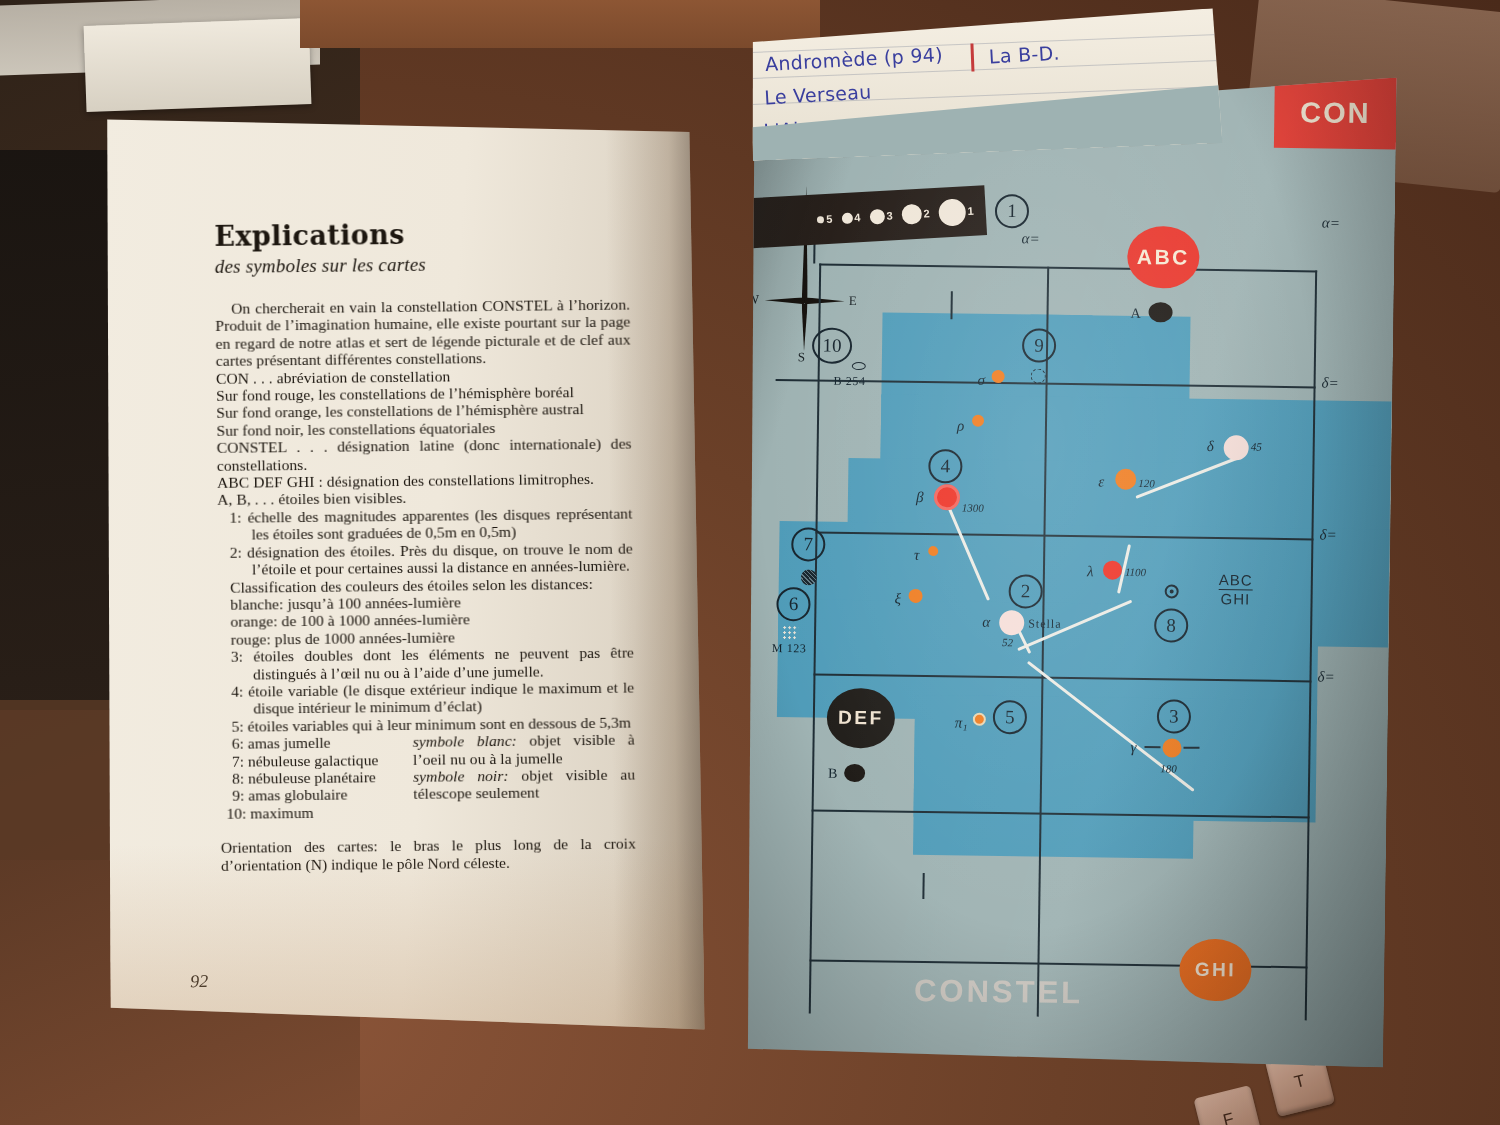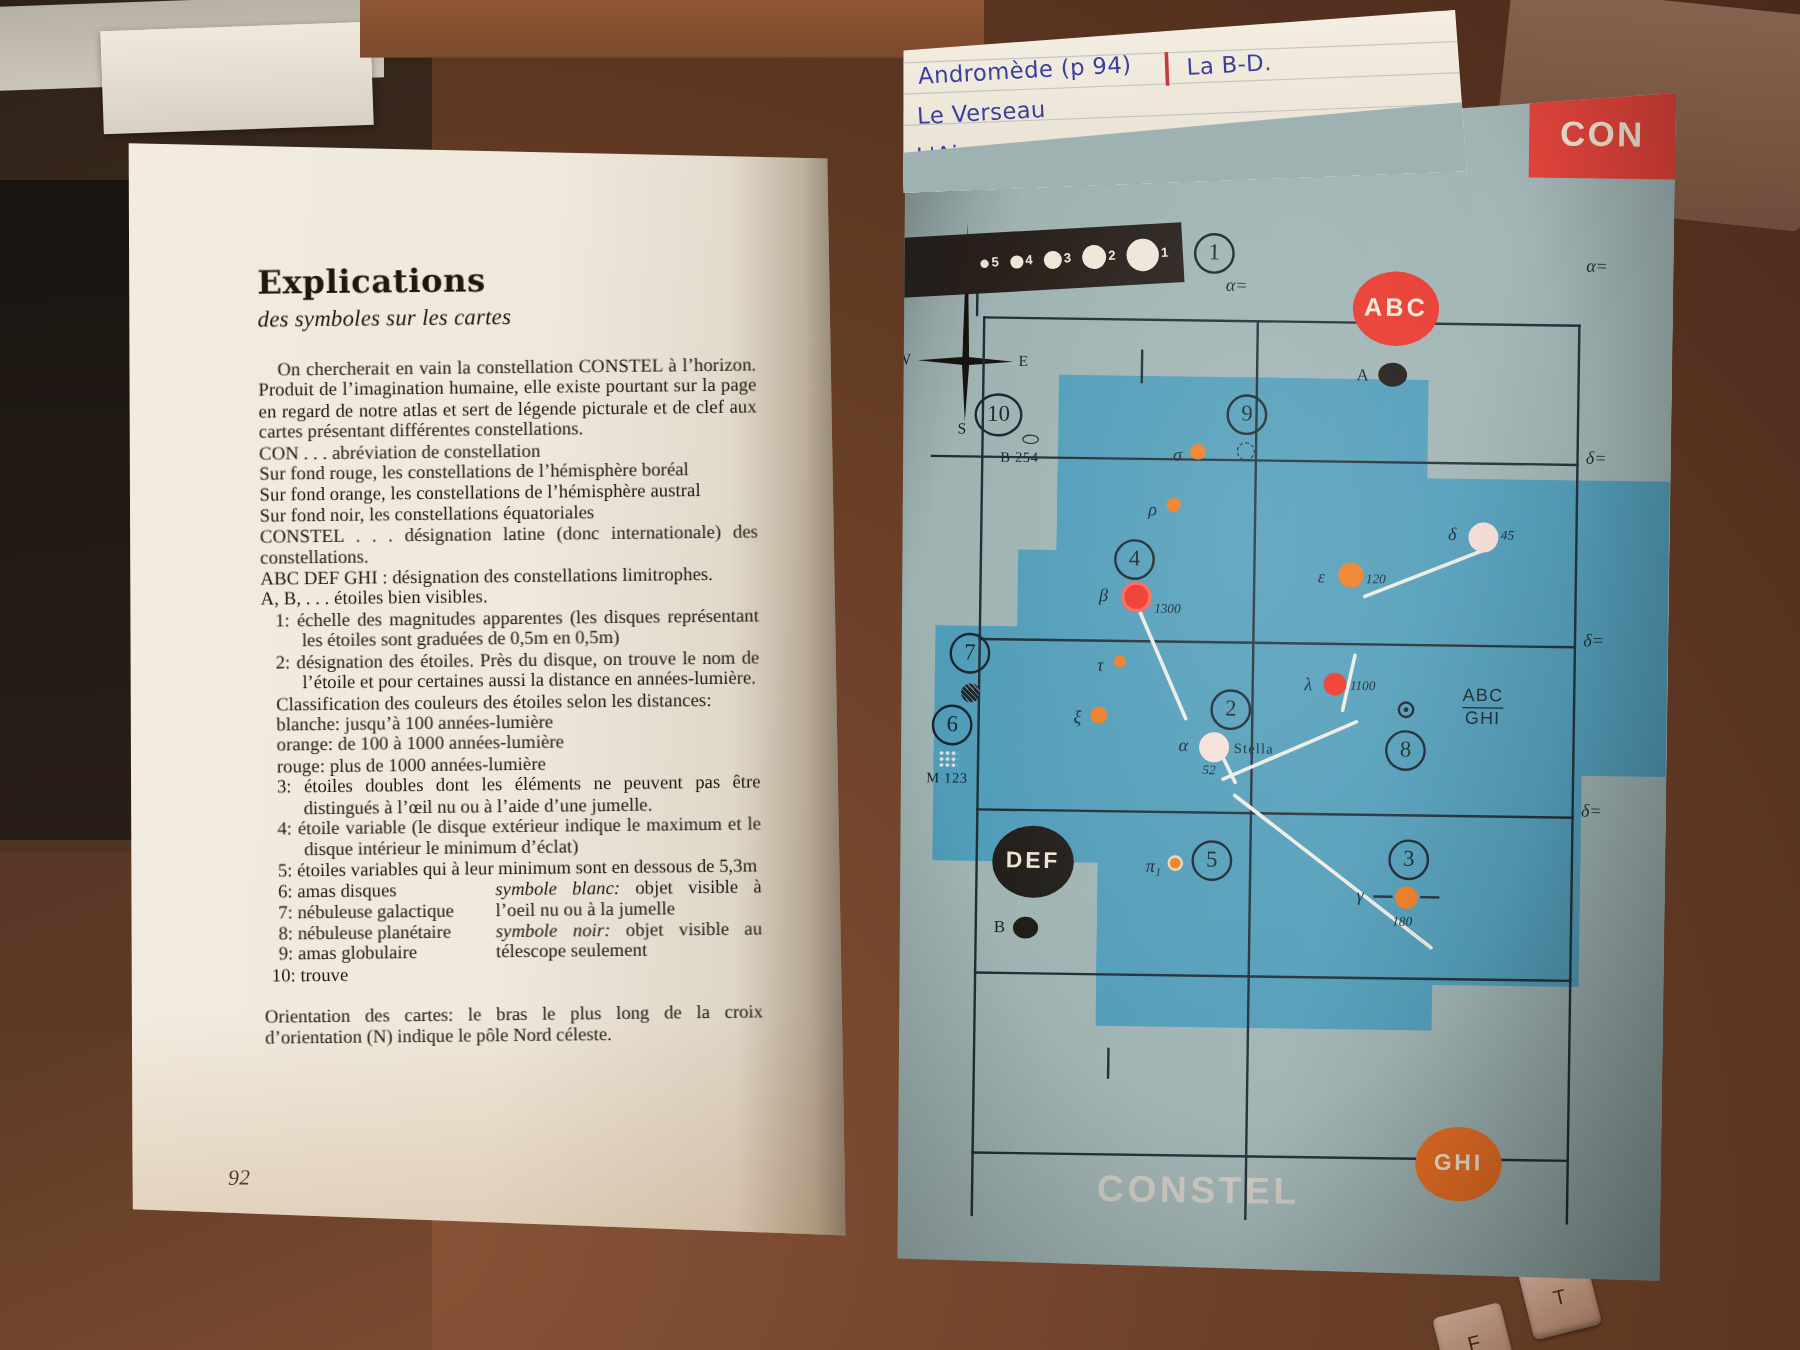--- a/index.html
+++ b/index.html
@@ -352,37 +352,37 @@
         <li class="numitem">
           <span>5:</span>
           <span>étoiles variables qui à leur minimum sont en dessous de 5,3m</span>
         </li>
       </ul>
 
       <div class="twocol">
         <ul class="numlist c1">
           <li class="numitem">
             <span>6:</span>
-            <span>amas disques</span>
+            <span>amas jumelle</span>
           </li>
           <li class="numitem">
             <span>7:</span>
             <span>nébuleuse galactique</span>
           </li>
           <li class="numitem">
             <span>8:</span>
             <span>nébuleuse planétaire</span>
           </li>
           <li class="numitem">
             <span>9:</span>
             <span>amas globulaire</span>
           </li>
           <li class="numitem" style="text-indent:-28px">
             <span>10:</span>
-            <span>trouve</span>
+            <span>maximum</span>
           </li>
         </ul>
         <div class="c2">
           <div class="para noind">
             <span class="italic">symbole blanc:</span><span> objet visible à l’oeil nu ou à la jumelle</span>
           </div>
           <div class="para noind">
             <span class="italic">symbole noir:</span><span> objet visible au télescope seulement</span>
           </div>
         </div>

